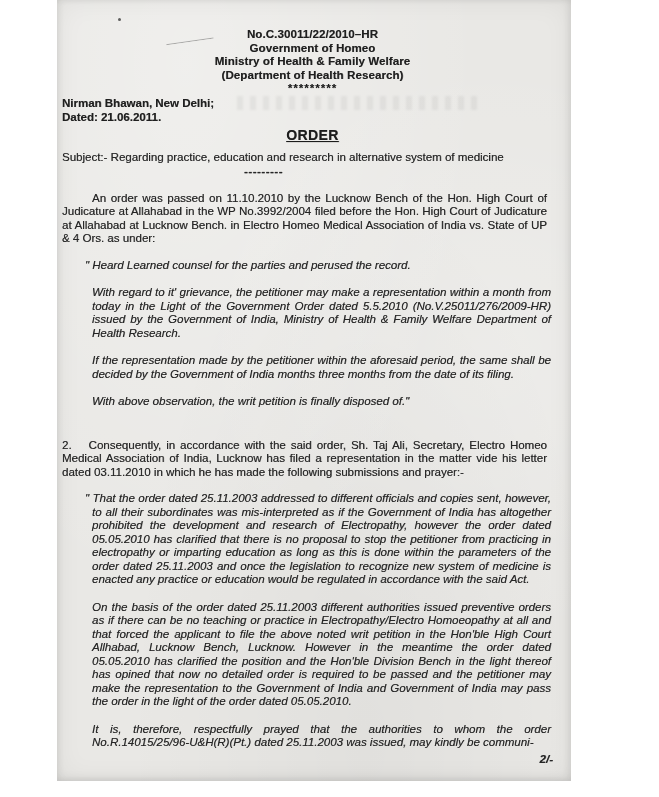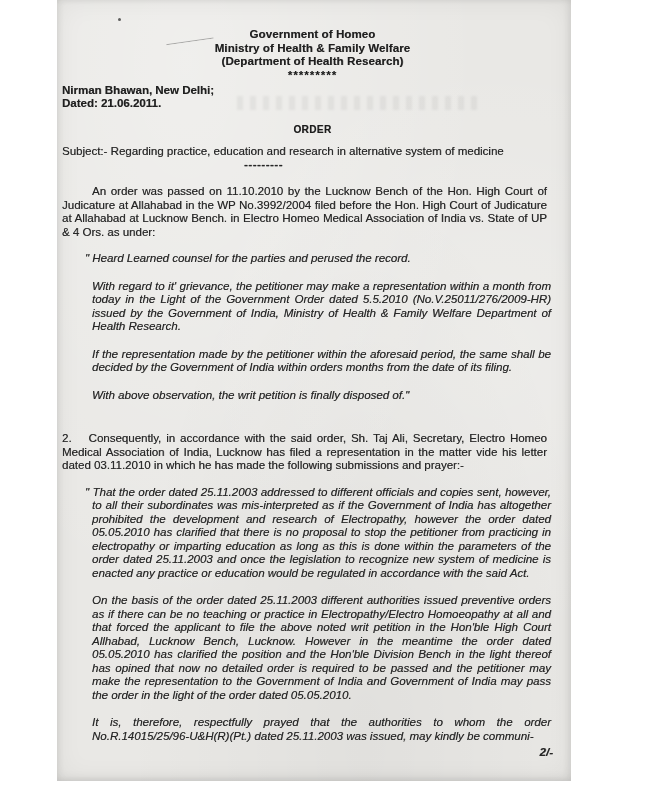--- a/index.html
+++ b/index.html
@@ -98,26 +98,27 @@
     letter-spacing: 1px;
     line-height: 12px;
   }
   .place-date {
     margin-top: 3px;
     text-align: left;
     font-weight: bold;
     color: #1f1f1f;
   }
   .order-title {
-    margin-top: 11px;
+    margin-top: 4px;
     line-height: 15px;
     text-align: center;
     transform: translateX(8px);
     font-weight: bold;
-    font-size: 10px;
+    font-size: 14px;
+    text-decoration: underline;
     letter-spacing: 0.4px;
     color: #1c1c1c;
   }
   .subject {
     margin-top: 8px;
     text-align: left;
   }
   .subject-dashes {
     margin-left: 182px;
     letter-spacing: 0.5px;
@@ -166,20 +167,21 @@
 <div class="canvas">
   <div class="paper">
 
     <div class="mark-dot"></div>
     <div class="mark-curve"></div>
     <div class="smudge"></div>
 
     <div class="content">
 
       <div class="letterhead">
+        <div>No.C.30011/22/2010–HR</div>
         <div>Government of Homeo</div>
         <div>Ministry of Health &amp; Family Welfare</div>
         <div>(Department of Health Research)</div>
         <div class="stars">*********</div>
       </div>
 
       <div class="place-date">
         <div>Nirman Bhawan, New Delhi;</div>
         <div>Dated: 21.06.2011.</div>
       </div>
@@ -187,21 +189,21 @@
       <div class="order-title">ORDER</div>
 
       <div class="subject">Subject:- Regarding practice, education and research in alternative system of medicine</div>
       <div class="subject-dashes">---------</div>
 
       <p class="para indent">An order was passed on 11.10.2010 by the Lucknow Bench of the Hon. High Court of Judicature at Allahabad in the WP No.3992/2004 filed before the Hon. High Court of Judicature at Allahabad at Lucknow Bench. in Electro Homeo Medical Association of India vs. State of UP &amp; 4 Ors. as under:</p>
 
       <div class="quote">
         <p class="qp hang">" Heard Learned counsel for the parties and perused the record.</p>
         <p class="qp">With regard to it' grievance, the petitioner may make a representation within a month from today in the Light of the Government Order dated 5.5.2010 (No.V.25011/276/2009-HR) issued by the Government of India, Ministry of Health &amp; Family Welfare Department of Health Research.</p>
-        <p class="qp">If the representation made by the petitioner within the aforesaid period, the same shall be decided by the Government of India within orders months from the date of its filing.</p>
+        <p class="qp">If the representation made by the petitioner within the aforesaid period, the same shall be decided by the Government of India months three months from the date of its filing.</p>
         <p class="qp">With above observation, the writ petition is finally disposed of."</p>
       </div>
 
       <p class="para numbered"><span class="pnum">2.</span><span>Consequently, in accordance with the said order, Sh. Taj Ali, Secretary, Electro Homeo Medical Association of India, Lucknow has filed a representation in the matter vide his letter dated 03.11.2010 in which he has made the following submissions and prayer:-</span></p>
 
       <div class="quote">
         <p class="qp hang">" That the order dated 25.11.2003 addressed to different officials and copies sent, however, to all their subordinates was mis-interpreted as if the Government of India has altogether prohibited the development and research of Electropathy, however the order dated 05.05.2010 has clarified that there is no proposal to stop the petitioner from practicing in electropathy or imparting education as long as this is done within the parameters of the order dated 25.11.2003 and once the legislation to recognize new system of medicine is enacted any practice or education would be regulated in accordance with the said Act.</p>
         <p class="qp">On the basis of the order dated 25.11.2003 different authorities issued preventive orders as if there can be no teaching or practice in Electropathy/Electro Homoeopathy at all and that forced the applicant to file the above noted writ petition in the Hon'ble High Court Allhabad, Lucknow Bench, Lucknow.  However in the meantime the order dated 05.05.2010 has clarified the position and the Hon'ble Division Bench in the light thereof has opined that now no detailed order is required to be passed and the petitioner may make the representation to the Government of India and Government of India may pass the order in the light of the order dated 05.05.2010.</p>
         <p class="qp">It is, therefore, respectfully prayed that the authorities to whom the order No.R.14015/25/96-U&amp;H(R)(Pt.) dated 25.11.2003 was issued, may kindly be communi-</p>
       </div>

